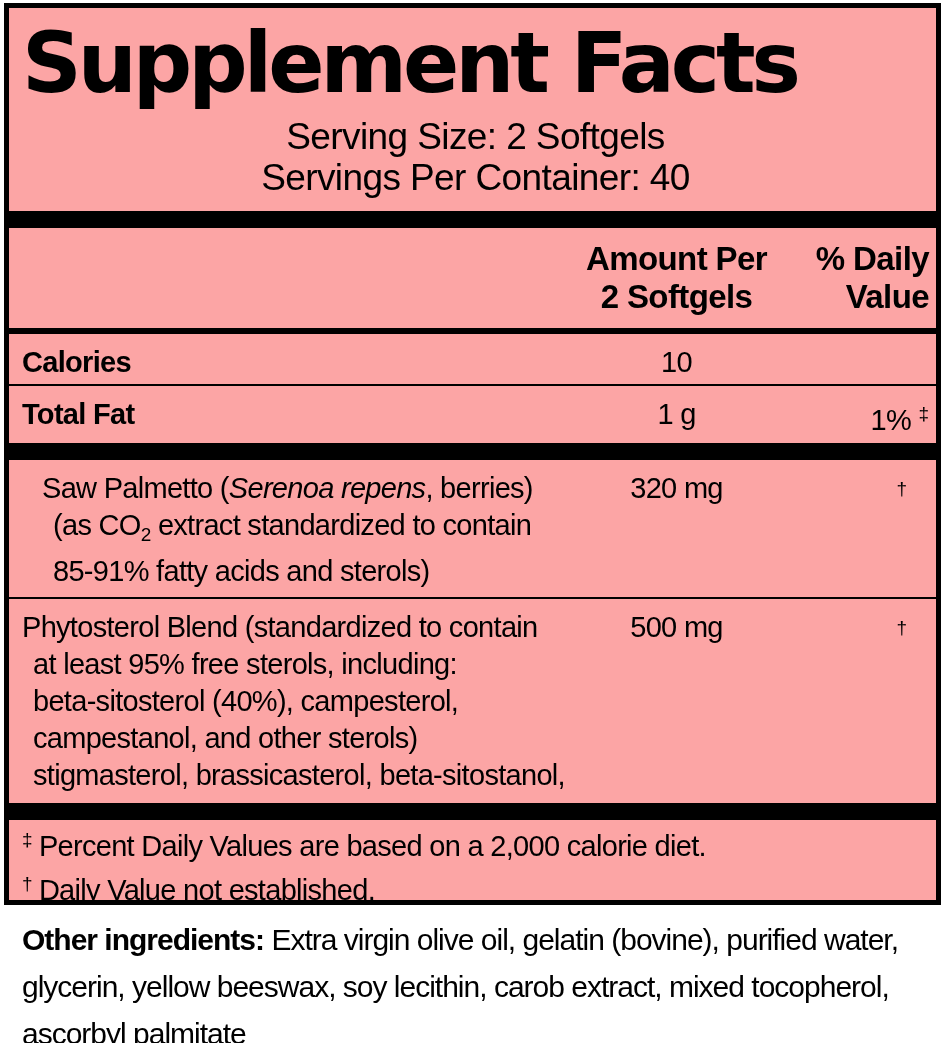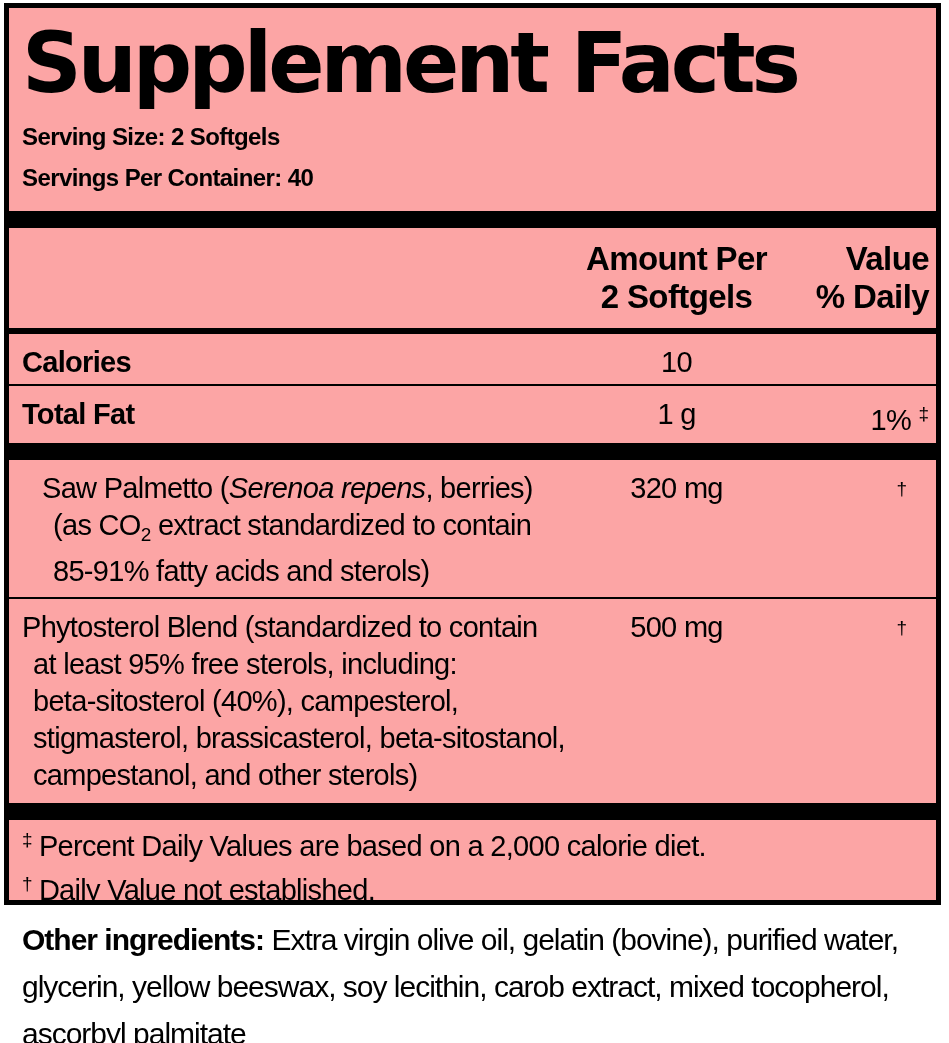--- a/index.html
+++ b/index.html
@@ -30,24 +30,25 @@
     margin: 8px 0 0 0;
     font-family: "DejaVu Sans", sans-serif;
     font-weight: bold;
     font-size: 83px;
     line-height: 96px;
     letter-spacing: -4px;
     white-space: nowrap;
   }
 
   .serving-line {
-    font-size: 24px;
-    font-weight: bold;
+    font-size: 37px;
+    font-weight: normal;
     line-height: 41px;
     letter-spacing: -0.6px;
+    text-align: center;
   }
   .serving-block { margin-top: 4px; }
 
   .bar { background: #000000; width: 100%; }
   .bar.thick  { height: 17px; }
   .bar.medium { height: 6px; }
   .bar.thin   { height: 2px; }
   .bar.b1 { margin-top: 13px; }
 
   .row { display: flex; align-items: flex-start; }
@@ -116,22 +117,22 @@
 
     <div class="bar thick b1"></div>
 
     <div class="row header-row pad">
       <div class="col-name"></div>
       <div class="col-amount">
         <div class="hdr-line">Amount Per</div>
         <div class="hdr-line">2 Softgels</div>
       </div>
       <div class="col-dv">
+        <div class="hdr-line">% Daily</div>
         <div class="hdr-line">Value</div>
-        <div class="hdr-line">% Daily</div>
       </div>
     </div>
 
     <div class="bar medium"></div>
 
     <div class="row nutrient-row r-cal pad">
       <div class="col-name line bold">Calories</div>
       <div class="col-amount amount-val">10</div>
       <div class="col-dv dv-val"></div>
     </div>
@@ -156,22 +157,22 @@
       <div class="col-dv dv-val dv-pad"><sup class="sup">†</sup></div>
     </div>
 
     <div class="bar thin"></div>
 
     <div class="row nutrient-row r-ing r-phy pad">
       <div class="col-name">
         <div class="line">Phytosterol Blend (standardized to contain</div>
         <div class="line cont">at least 95% free sterols, including:</div>
         <div class="line cont">beta-sitosterol (40%), campesterol,</div>
+        <div class="line cont">campestanol, and other sterols)</div>
         <div class="line cont">stigmasterol, brassicasterol, beta-sitostanol,</div>
-        <div class="line cont">campestanol, and other sterols)</div>
       </div>
       <div class="col-amount amount-val">500 mg</div>
       <div class="col-dv dv-val dv-pad"><sup class="sup">†</sup></div>
     </div>
 
     <div class="bar thick"></div>
 
     <div class="footnotes pad">
       <div class="fn-line"><sup class="fn-sym">‡</sup><span>Percent Daily Values are based on a 2,000 calorie diet.</span></div>
       <div class="fn-line"><sup class="fn-sym">†</sup><span>Daily Value not established.</span></div>

